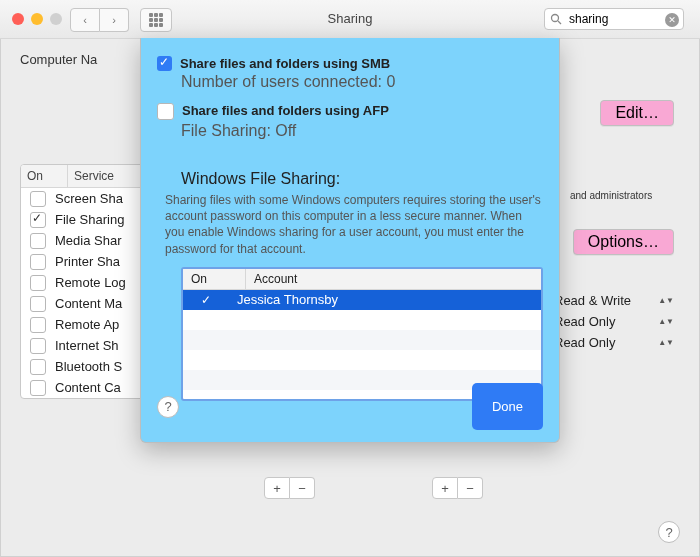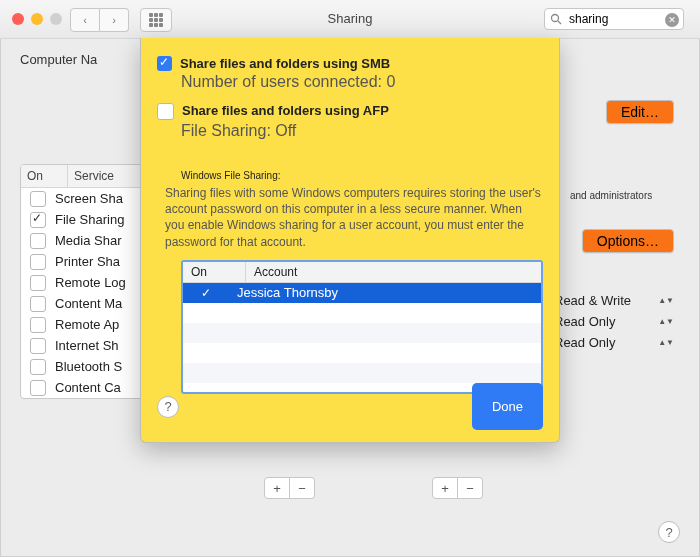--- a/index.html
+++ b/index.html
@@ -20,21 +20,21 @@
 .grid9 span{background:#888;border-radius:1px;}
 .title{position:absolute;left:0;right:0;text-align:center;top:11px;font-size:13px;color:#444;}
 .search{position:absolute;right:16px;top:8px;width:140px;height:22px;border:1px solid #c7c7c7;border-radius:4px;background:#fff;display:flex;align-items:center;padding:0 18px 0 22px;box-sizing:border-box;}
 .search input{border:0;outline:0;font-size:12px;width:100%;background:transparent;}
 .search .mag{position:absolute;left:5px;top:4px;color:#888;font-size:12px;}
 .search .clear{position:absolute;right:4px;top:4px;width:14px;height:14px;border-radius:50%;background:#9a9a9a;color:#fff;font-size:9px;display:flex;align-items:center;justify-content:center;}
 
 .body{position:absolute;top:38px;left:0;right:0;bottom:0;padding:14px 20px;}
 .compline{font-size:13px;color:#333;margin-bottom:30px;}
 .editbtn{position:absolute;right:26px;top:100px;}
-.btn{background:#f97316;border:1px solid #c0c0c0;border-radius:4px;padding:3px 14px;font-size:14px;box-shadow:0 1px 0 rgba(0,0,0,.05);}
+.btn{background:#f9a8d4;border:1px solid #c0c0c0;border-radius:4px;padding:3px 14px;font-size:16px;box-shadow:0 1px 0 rgba(0,0,0,.05);}
 .optbtn{position:absolute;right:26px;top:229px;text-align:right;}
 .perms{position:absolute;right:26px;top:290px;width:120px;}
 .permrow{display:flex;justify-content:space-between;align-items:center;font-size:13px;padding:3px 0;}
 .ud{display:inline-flex;flex-direction:column;line-height:5px;font-size:8px;color:#555;}
 .adminlabel{position:absolute;left:570px;top:190px;font-size:10px;color:#333;}
 
 .svcbox{position:absolute;left:20px;top:164px;width:130px;border:1px solid #c9c9c9;border-radius:4px;background:#fff;overflow:hidden;}
 .svch{display:flex;background:#f3f3f3;border-bottom:1px solid #d7d7d7;font-size:12px;color:#444;}
 .svch .c1{width:34px;padding:4px 6px;border-right:1px solid #d7d7d7;}
 .svch .c2{flex:1;padding:4px 6px;}
@@ -46,29 +46,29 @@
 
 .pm{position:absolute;display:flex;}
 .pm .b{width:24px;height:20px;border:1px solid #c7c7c7;background:#fff;display:flex;align-items:center;justify-content:center;font-size:13px;color:#555;}
 .pm .b:first-child{border-radius:4px 0 0 4px;}
 .pm .b:last-child{border-radius:0 4px 4px 0;border-left:0;}
 .pm1{left:264px;top:477px;}
 .pm2{left:432px;top:477px;}
 
 .helpmain{position:absolute;right:20px;bottom:14px;width:20px;height:20px;border:1px solid #bdbdbd;border-radius:50%;background:#fff;display:flex;align-items:center;justify-content:center;color:#666;font-size:13px;}
 
-.sheet{position:absolute;left:140px;top:38px;width:420px;height:405px;background:#fde047;border:1px solid #bdbdbd;border-top:0;border-radius:0 0 6px 6px;box-shadow:0 8px 24px rgba(0,0,0,.25);padding:18px 16px 14px 16px;box-sizing:border-box;}
+.sheet{position:absolute;left:140px;top:38px;width:420px;height:405px;background:#7dd3fc;border:1px solid #bdbdbd;border-top:0;border-radius:0 0 6px 6px;box-shadow:0 8px 24px rgba(0,0,0,.25);padding:18px 16px 14px 16px;box-sizing:border-box;}
 .optline{display:flex;align-items:flex-start;margin-bottom:2px;}
 .bigchk{width:15px;height:15px;border-radius:3px;background:#2f7bf5;position:relative;margin-right:8px;flex:none;}
 .bigchk::after{content:"✓";color:#fff;font-size:12px;position:absolute;left:2px;top:-1px;}
 .bigchk.off{background:#fff;border:1px solid #b7b7b7;}
 .bigchk.off::after{content:"";}
 .bold{font-weight:600;}
 .sub{margin-left:24px;font-size:16px;color:#555;margin-bottom:12px;}
-.heading{margin-left:24px;font-size:10px;color:#222;margin-bottom:4px;margin-top:30px;}
+.heading{margin-left:24px;font-size:16px;color:#222;margin-bottom:4px;margin-top:30px;}
 .desc{margin-left:8px;font-size:12px;color:#555;line-height:1.35;margin-bottom:10px;}
 
 .acct{margin-left:24px;border:2px solid #6ea2e8;border-radius:3px;background:#fff;height:130px;overflow:hidden;}
 .ahdr{display:flex;background:#f3f3f3;border-bottom:1px solid #d7d7d7;font-size:12px;}
 .ahdr .a1{width:46px;padding:3px 8px;border-right:1px solid #d7d7d7;}
 .ahdr .a2{flex:1;padding:3px 8px;}
 .arow{display:flex;align-items:center;height:20px;font-size:13px;}
 .arow.sel{background:#1561d8;color:#fff;}
 .arow .a1{width:46px;display:flex;justify-content:center;}
 .arow .a2{flex:1;padding:0 8px;}

